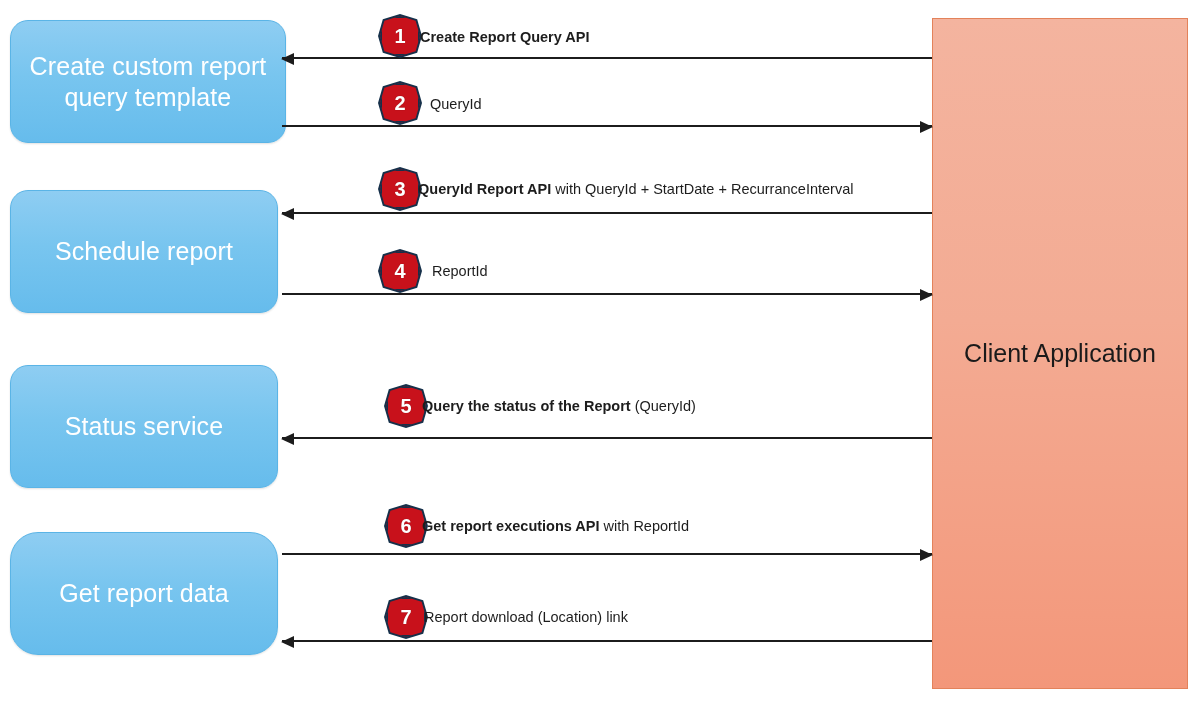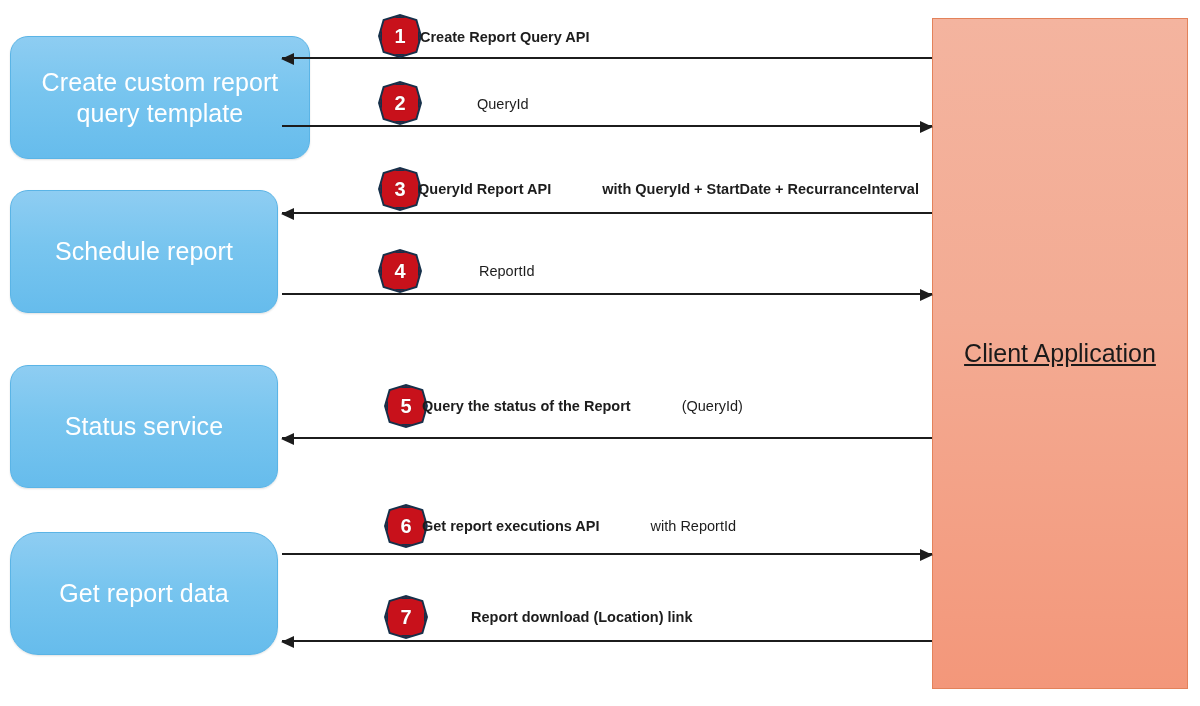--- a/index.html
+++ b/index.html
@@ -102,44 +102,44 @@
   
   .caption {
     position: absolute;
     font-size: 14.5px;
     color: #1d1d1d;
     white-space: nowrap;
     line-height: 1;
   }
   .caption .b { font-weight: bold; }
   .caption .i { }
-  .caption .n { font-weight: bold; font-style: normal; padding-left: 47px; }
+  .caption .n { font-weight: normal; font-style: normal; }
 </style>
 </head>
 <body>
 
 <div id="canvas">
 
-  <div class="service-box" style="left:10px; top:36px; width:300px; height:123px;">
+  <div class="service-box" style="left:10px; top:20px; width:276px; height:123px;">
     <span class="label">Create custom report query template</span>
   </div>
 
   <div class="service-box" style="left:10px; top:365px; width:268px; height:123px;">
     <span class="label">Status service</span>
   </div>
 
   <div class="service-box" style="left:10px; top:190px; width:268px; height:123px;">
     <span class="label">Schedule report</span>
   </div>
 
   <div class="service-box" style="left:10px; top:532px; width:268px; height:123px;border-radius:28px;">
     <span class="label">Get report data</span>
   </div>
 
-  <div class="client-panel" style="left:932px; top:18px; width:256px; height:671px;text-decoration:underline;">
+  <div class="client-panel" style="left:932px; top:18px; width:256px; height:671px;">
     <span>Client Application</span>
   </div>
 
   <div class="arrow to-left" style="left:282px; top:57px;  width:650px;">
       <span class="head"></span>
     </div>
   <div class="arrow to-right" style="left:282px; top:125px; width:650px;">
       <span class="head"></span>
     </div>
   <div class="arrow to-left" style="left:282px; top:212px; width:650px;">

